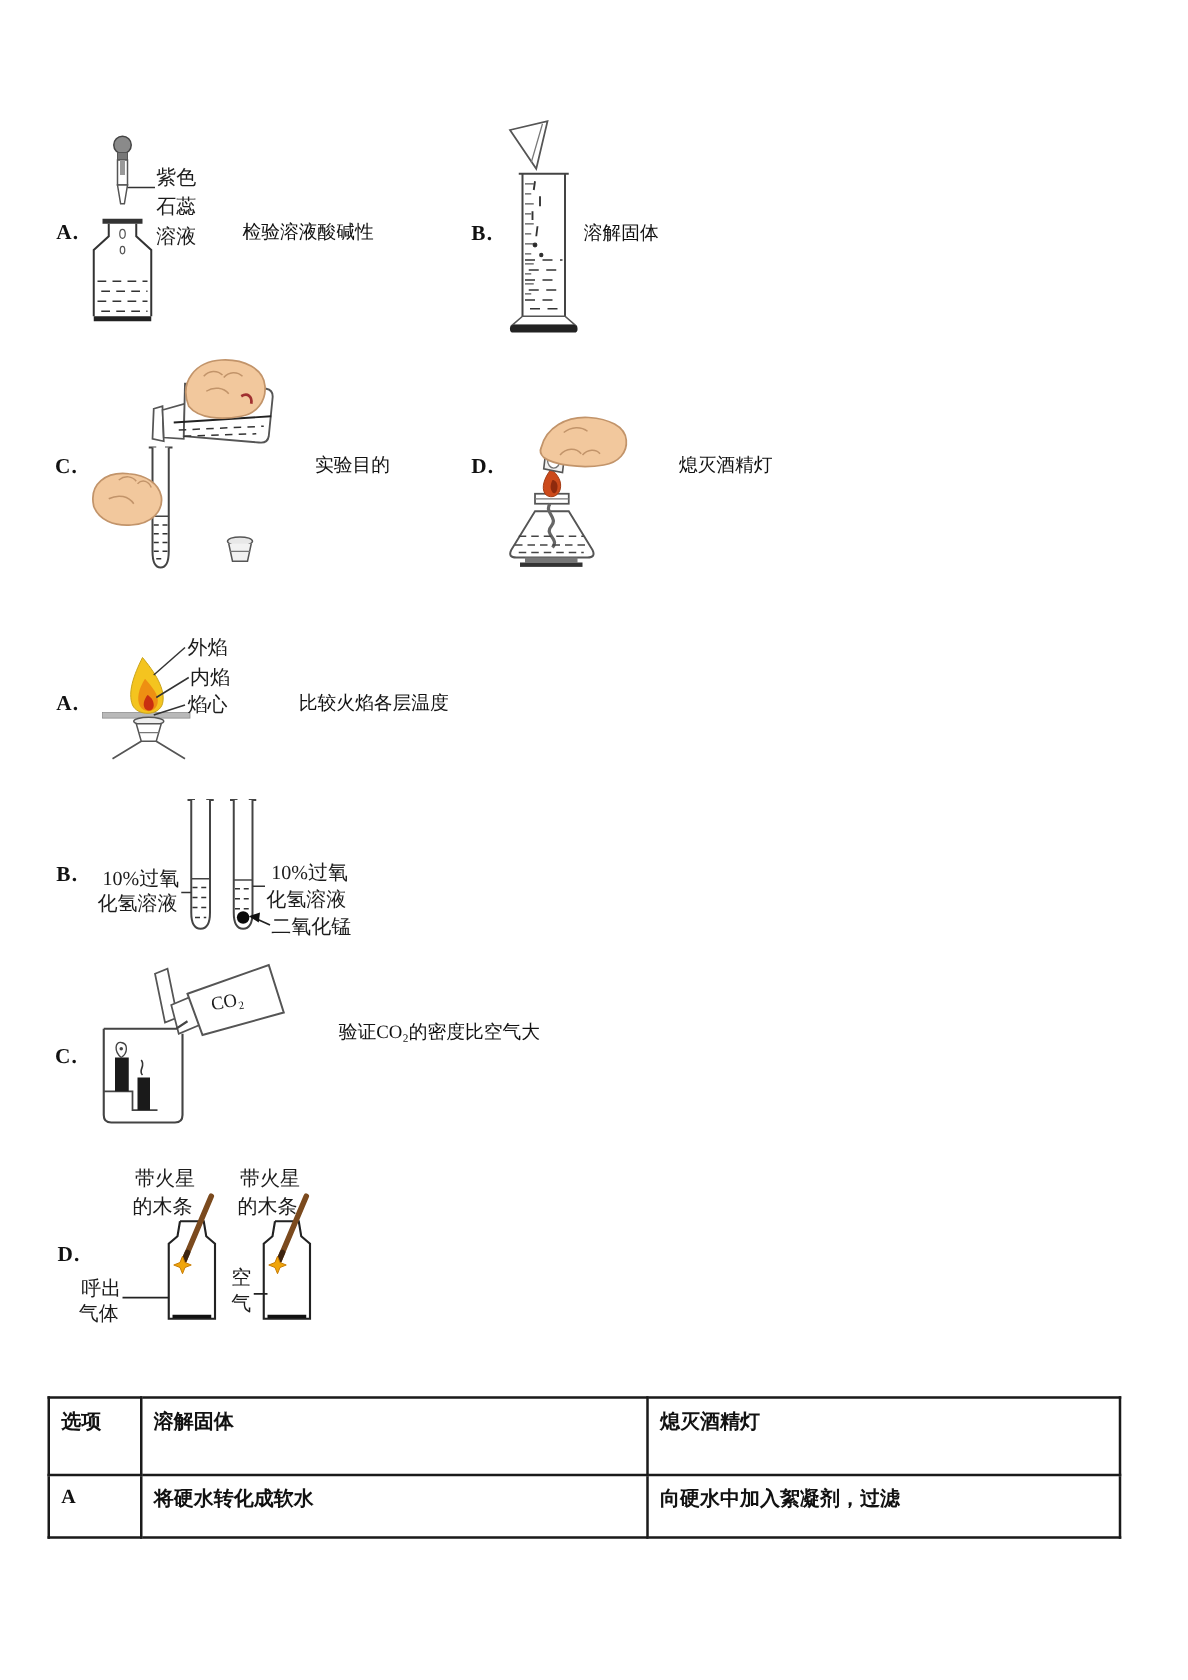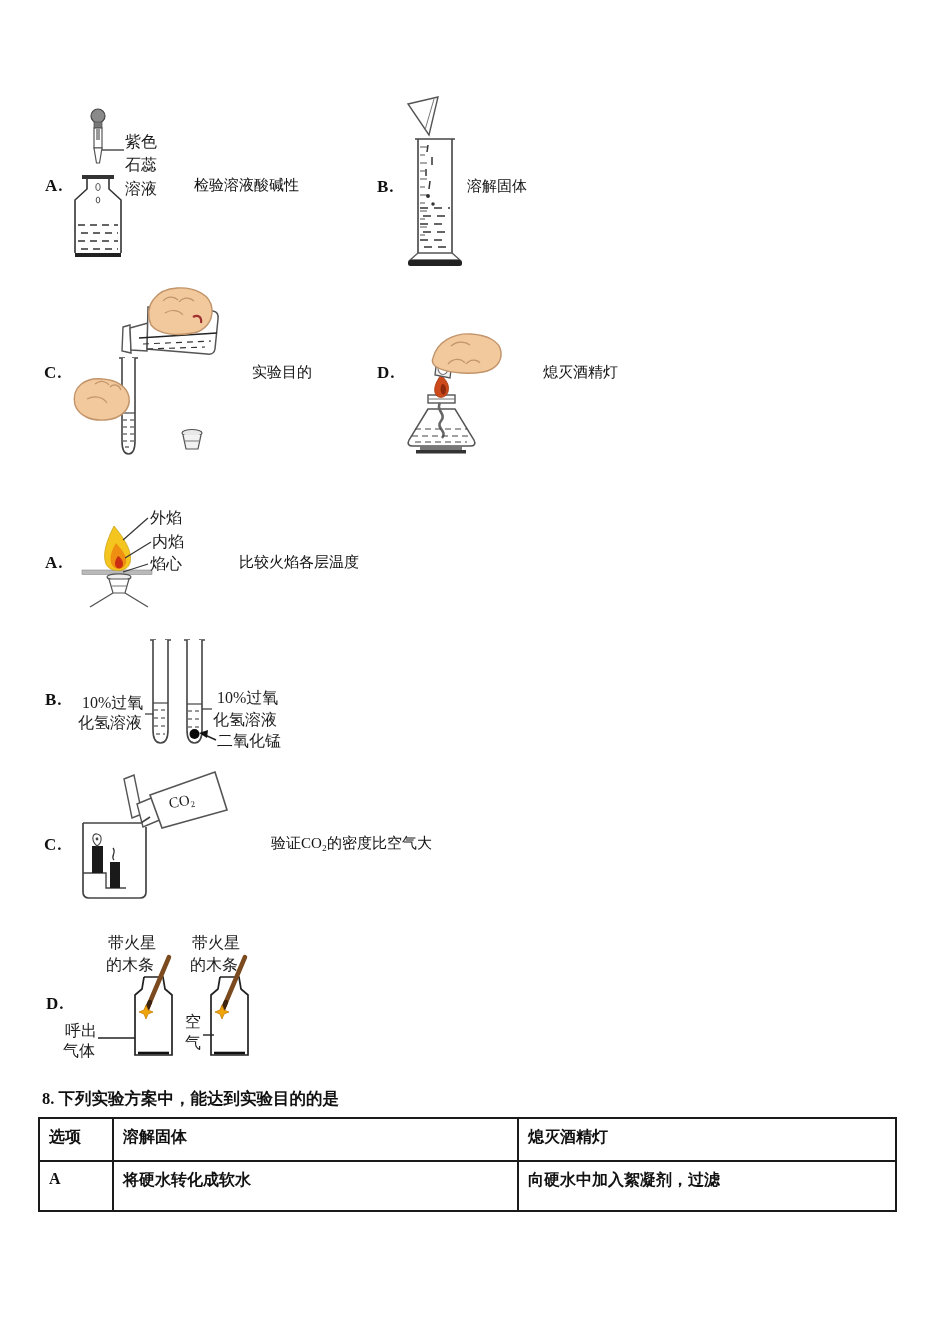--- a/index.html
+++ b/index.html
@@ -8,21 +8,21 @@
   .abs{position:absolute;}
   .letter{font-weight:bold;font-size:17px;letter-spacing:1px;}
   .caption{font-weight:normal;font-size:15px;margin-left:36px;}
   .stem{font-weight:bold;font-size:16.5px;}
   svg text{font-family:"Liberation Serif",serif;fill:#1c1c1c;font-size:16px;}
   svg .lbl{font-size:16px;}
   table.qtable{position:absolute;left:38px;top:1117px;border-collapse:collapse;table-layout:fixed;
         width:857px;}
   table.qtable th,table.qtable td{border:2px solid #1a1a1a;text-align:left;vertical-align:top;
         padding:8px 9px;font-weight:bold;font-size:16px;font-family:"Liberation Serif",serif;}
-  table.qtable tr.hdr{height:43px;} table.qtable tr.row{height:50px;}
+  table.qtable tr.hdr{height:62px;} table.qtable tr.row{height:50px;}
 </style>
 </head>
 <body>
 
 <div id="page">
 
   <div class="abs letter" style="left:45px;top:176px;">A.</div>
   <svg class="abs" style="left:68px;top:103px;" width="128" height="162" viewBox="0 0 128 162">
     <g>
       <circle cx="30" cy="13" r="7" fill="#8a8a8a" stroke="#444" stroke-width="1.2"></circle>
@@ -246,21 +246,21 @@
       <path d="M5,57 L5,126 Q5,132 11,132 L62,132 Q68,132 68,126 L68,61" fill="none" stroke="#444" stroke-width="1.7"></path>
       <polyline points="5,57 63,57 72,51" fill="none" stroke="#444" stroke-width="1.7"></polyline>
       <path d="M5,107 L28,107 L28,122 L48,122" fill="none" stroke="#444" stroke-width="1.4"></path>
       <rect x="14" y="80" width="11" height="27" fill="#1a1a1a"></rect>
       <path d="M19,80 C13,75 14,67 19,68 C25,69 24,77 19,80 Z" fill="#fdfdfd" stroke="#444" stroke-width="1.1"></path>
       <circle cx="19" cy="73" r="1.4" fill="#444"></circle>
       <rect x="32" y="96" width="10" height="26" fill="#1a1a1a"></rect>
       <path d="M36,94 C32,90 39,87 35,82" fill="none" stroke="#333" stroke-width="1.3"></path>
     </g>
   </svg>
-  <div class="abs caption" style="left:235px;top:834px;text-align:center;">验证CO₂的密度比空气大</div>
+  <div class="abs caption" style="left:235px;top:816px;text-align:center;">验证CO₂的密度比空气大</div>
 
   <div class="abs letter" style="left:46px;top:994px;">D.</div>
   <svg class="abs" style="left:60px;top:928px;" width="212" height="138" viewBox="0 0 212 138">
     <g>
       <path d="M84,49 L82,61 L75,67 L75,127 L112,127 L112,67 L105,61 L103,49 L84,49" fill="#fff" stroke="#222" stroke-width="1.7"></path>
       <line x1="78" y1="125" x2="109" y2="125" stroke="#111" stroke-width="2.6"></line>
       <line x1="109" y1="29" x2="87" y2="81" stroke="#7b4a1e" stroke-width="4.5" stroke-linecap="round"></line>
       <line x1="90" y1="74" x2="87" y2="81" stroke="#3d2410" stroke-width="4.5" stroke-linecap="round"></line>
       <path d="M86,77 L88,82 L93,84 L88,86 L86,91 L84,86 L79,84 L84,82 Z" fill="#f0a50a" stroke="#c87d06" stroke-width="0.8"></path>
     </g>
@@ -276,21 +276,20 @@
     <text class="lbl" x="48" y="20">带火星</text>
     <text class="lbl" x="46" y="42">的木条</text>
     <text class="lbl" x="132" y="20">带火星</text>
     <text class="lbl" x="130" y="42">的木条</text>
     <text class="lbl" x="5" y="108">呼出</text>
     <text class="lbl" x="3" y="128">气体</text>
     <text class="lbl" x="125" y="99">空</text>
     <text class="lbl" x="125" y="120">气</text>
   </svg>
 
-  <div class="abs stem" style="left:42px;top:1088px;">8. 下列实验方案中，能达到实验目的的是</div>
 
   <table class="qtable">
     <colgroup>
         <col style="width:74px">
         <col style="width:405px">
         <col style="width:378px">
       </colgroup>
     <tbody>
         <tr class="hdr">
       <th>选项</th>

